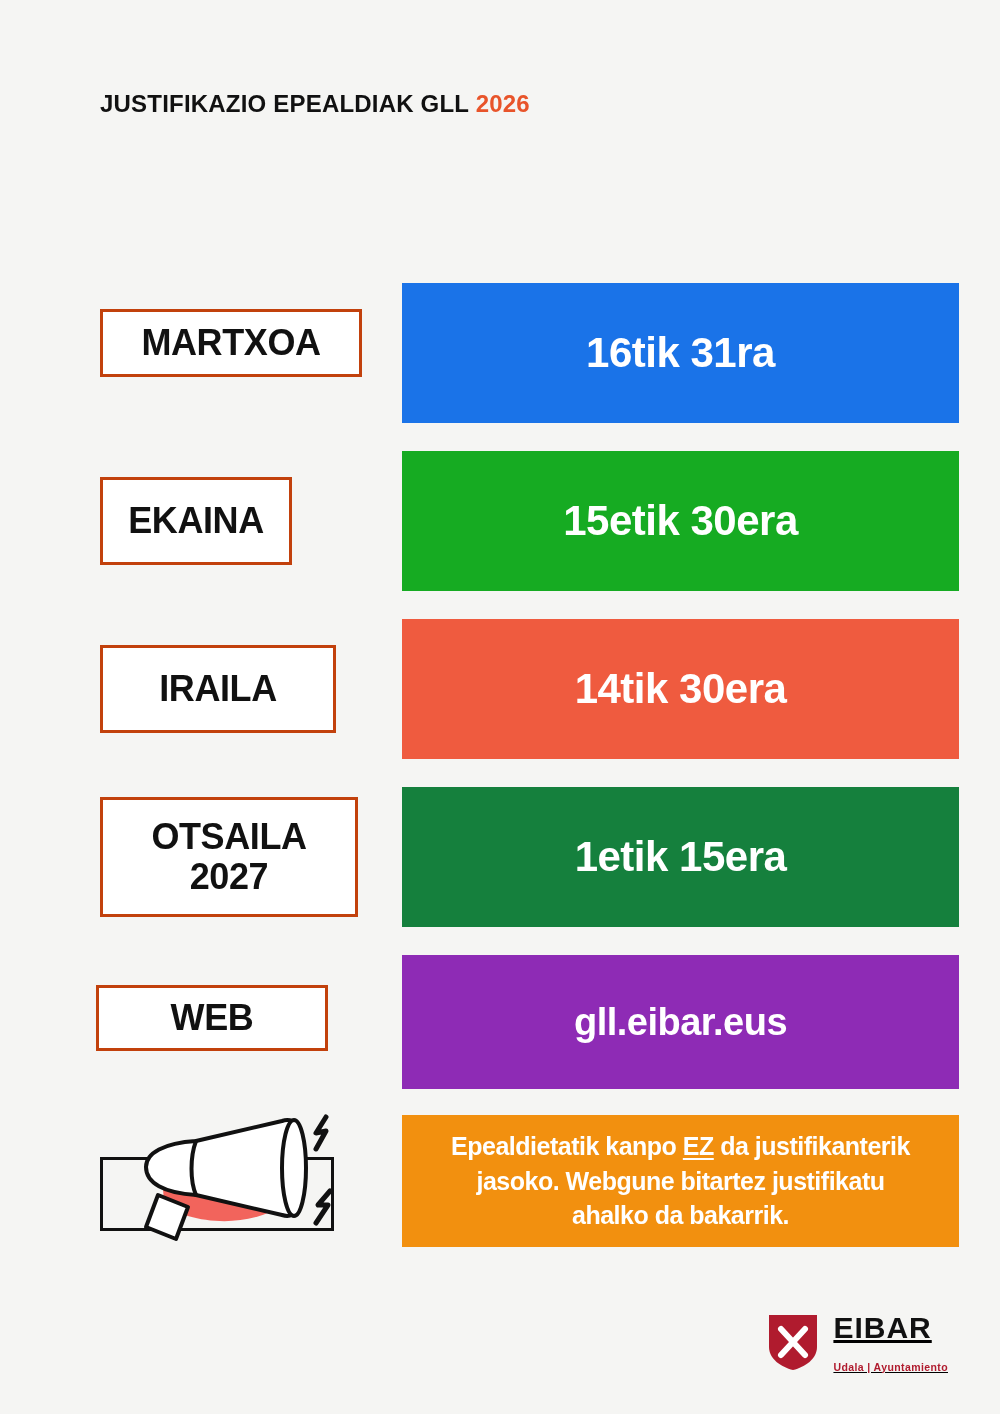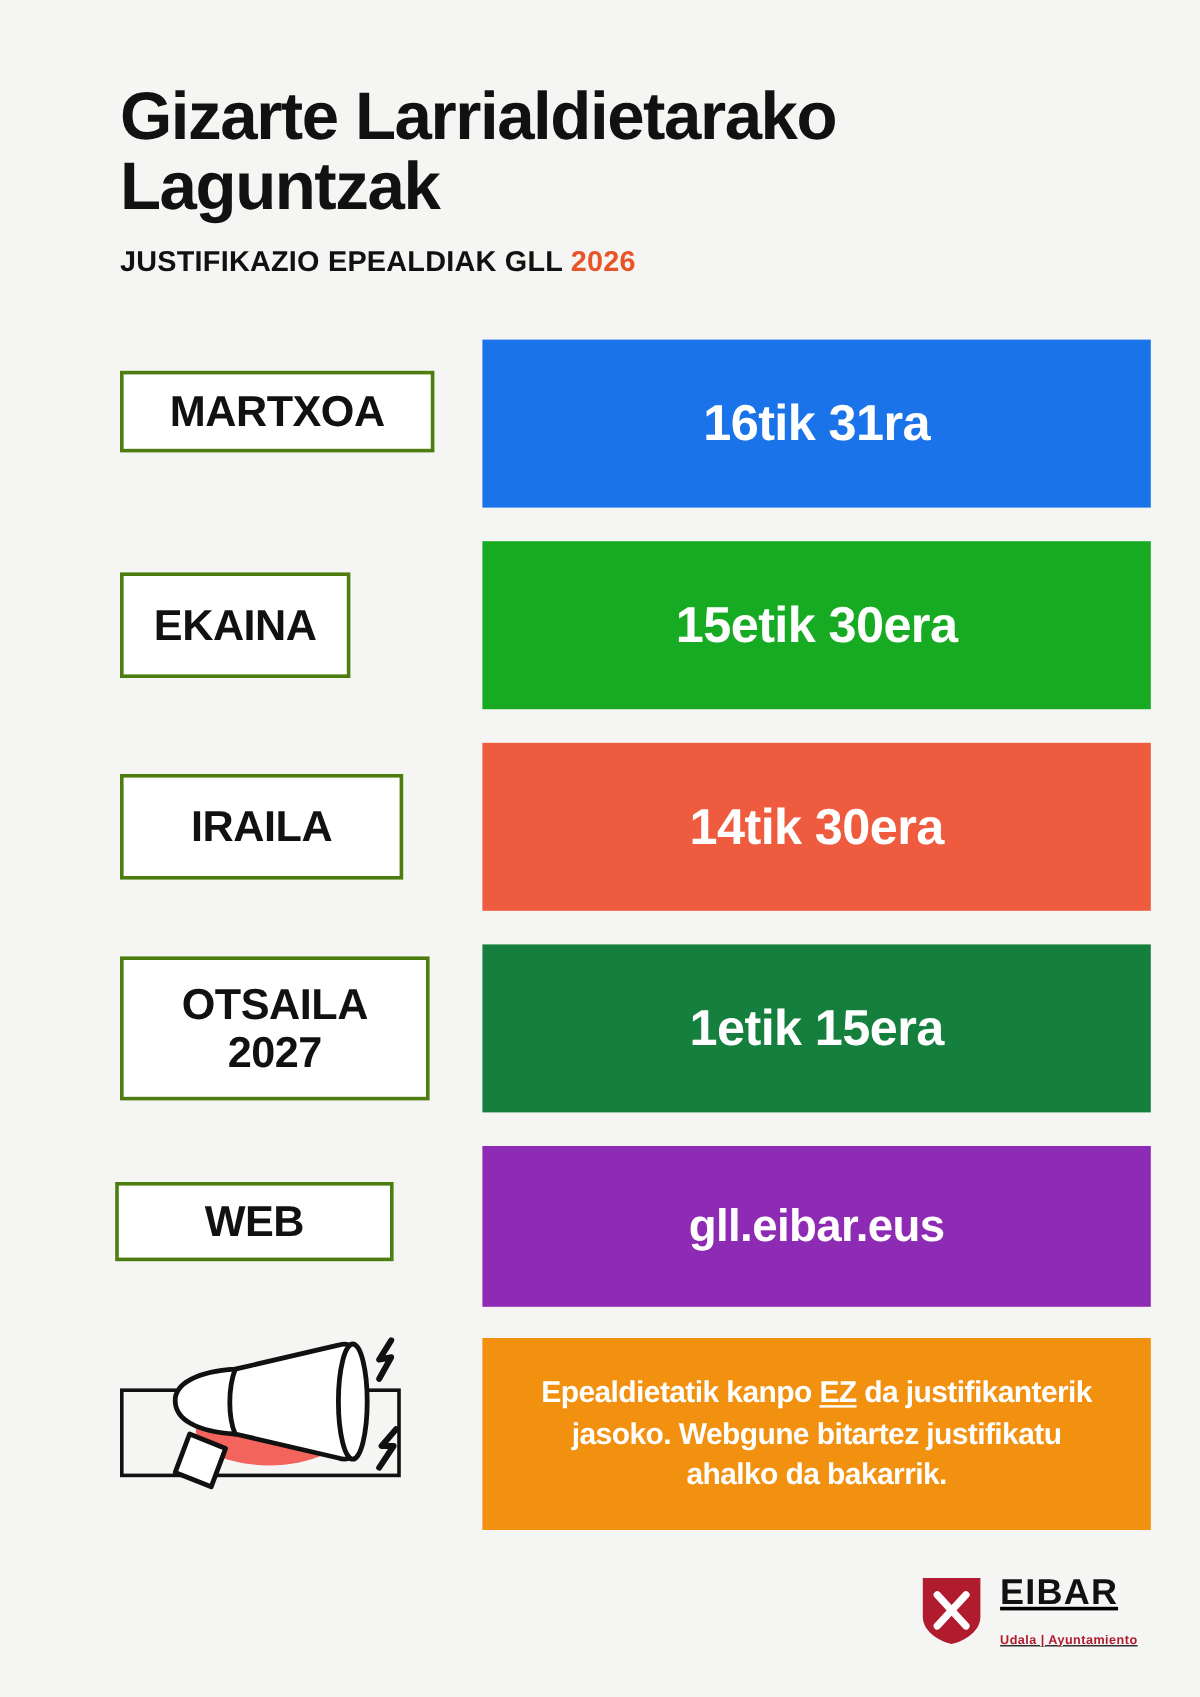--- a/index.html
+++ b/index.html
@@ -72,21 +72,21 @@
     font-weight: 800;
     letter-spacing: -0.5px;
     line-height: 1.12;
   }
   .bar-line.small {
     font-size: 38px;
   }
   .label-box {
     position: absolute;
     background: #ffffff;
-    border: 3px solid #4d7c0f;
+    border: 3px solid #c2410c;
     display: flex;
     align-items: center;
     justify-content: center;
     text-align: center;
     z-index: 3;
   }
   .label-text {
     font-size: 36px;
     font-weight: 800;
     color: #111111;
@@ -111,21 +111,21 @@
   .row-3 { height: 168px; }
   .row-3 .bar { height: 140px; background: #15803d; top: 0; }
   .row-3 .label-box { left: 100px; top: 10px; width: 258px; height: 120px; }
 
   .row-4 { height: 160px; }
   .row-4 .bar { height: 134px; background: #8e2bb5; top: 0; }
   .row-4 .label-box { left: 96px; top: 30px; width: 232px; height: 66px; }
 
   .row-5 { height: 180px; }
   .row-5 .bar {
-    height: 160px; background: #f2900f; top: 0;
+    height: 132px; background: #f2900f; top: 0;
     padding: 0 34px;
   }
   .row-5 .bar-line {
     font-size: 25px;
     font-weight: 800;
     line-height: 1.38;
   }
   .row-5 .bar-line u { text-decoration: underline; text-underline-offset: 3px; }
   .row-5 .label-box {
     left: 100px; top: 42px; width: 234px; height: 74px;
@@ -169,21 +169,20 @@
     letter-spacing: 0.4px;
     color: #b01b2e;
   }
 </style>
 </head>
 <body>
 
 <div class="poster">
 
   <div class="header">
-    <div class="title">Gizarte Larrialdietarako Laguntzak</div>
     <div class="subtitle">
       <span>JUSTIFIKAZIO EPEALDIAK GLL</span>
       <span class="year">2026</span>
     </div>
   </div>
 
   <div class="rows">
 
     <div class="row row-0">
       <div class="bar">

